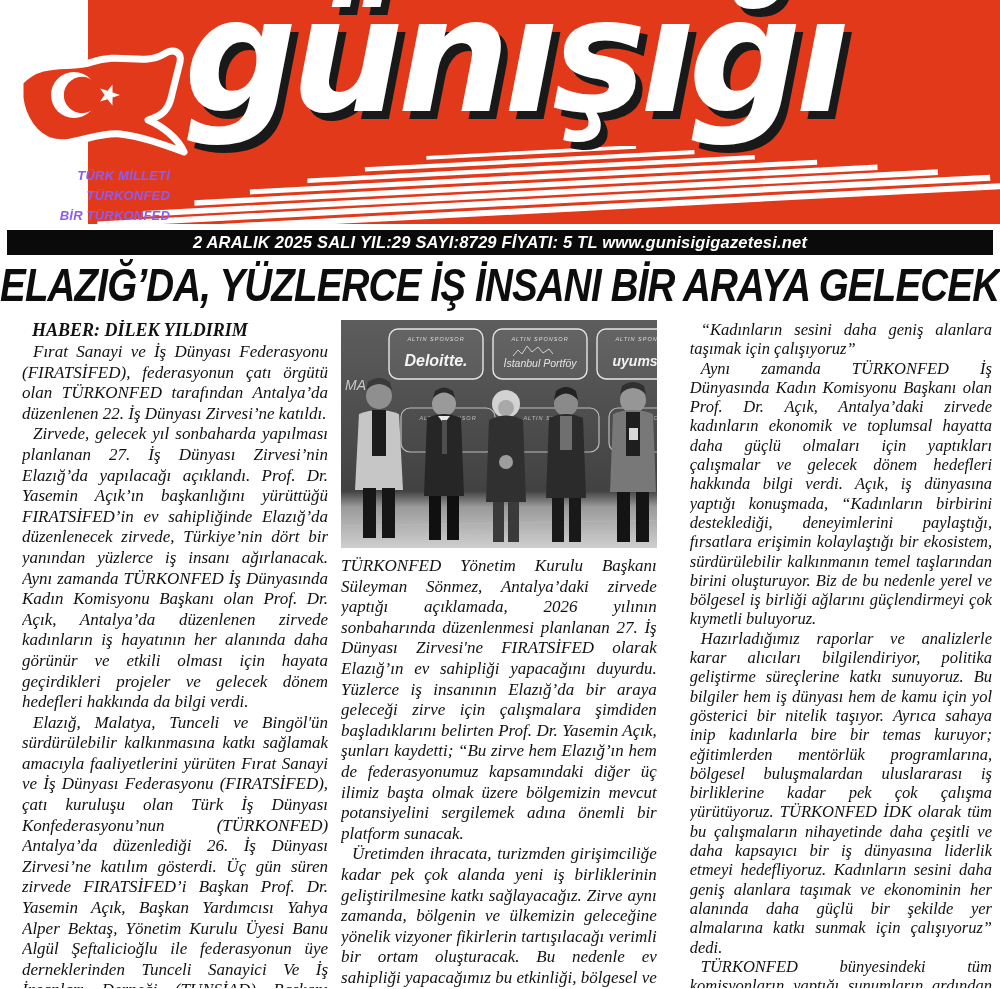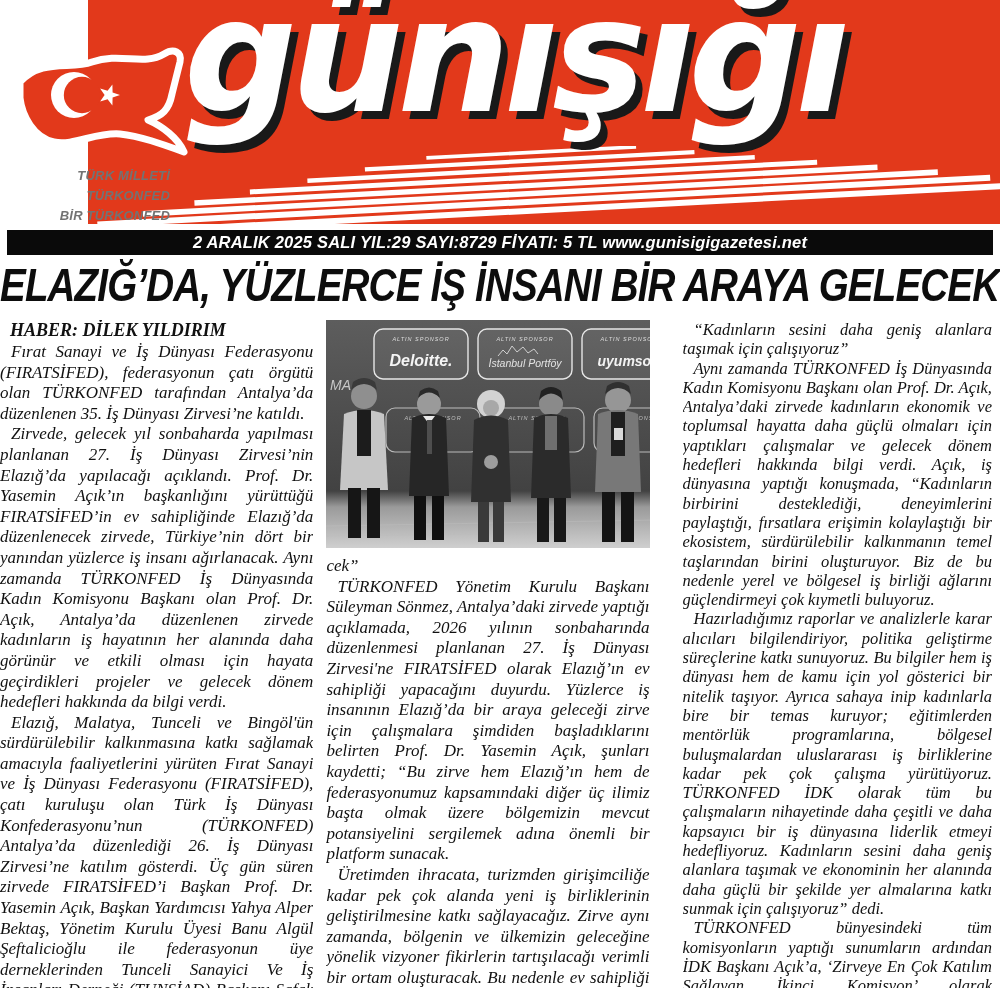--- a/index.html
+++ b/index.html
@@ -9,34 +9,34 @@
   .masthead{position:relative;height:228px;background:#fff;overflow:hidden;}
   .mast-red{position:absolute;left:88px;right:0;top:0;bottom:4px;background:#e2391b;overflow:hidden;}
   .rays{position:absolute;right:0;bottom:0;}
   .wordmark{position:absolute;left:96px;top:-36px;
             font-family:"DejaVu Sans", sans-serif;font-weight:bold;font-size:158px;
             letter-spacing:-6px;color:#fff;white-space:nowrap;
             text-shadow:7px 8px 0 #191919;}
   .mast-left{position:absolute;left:0;top:0;width:88px;height:100%;background:#fff;}
   .motto{position:absolute;left:0;top:166px;width:170px;text-align:right;
          font-family:"Liberation Sans", sans-serif;font-weight:bold;font-size:13px;
-         line-height:1.55;color:#737373;letter-spacing:0.2px;}
+         line-height:1.55;color:#8b5cf6;letter-spacing:0.2px;}
   .flag{position:absolute;left:12px;top:42px;z-index:5;}
   
   .dateline{margin:2px 7px 0 7px;height:25px;background:#0a0a0a;display:flex;
             align-items:center;justify-content:center;}
   .dateline span{font-family:"Liberation Sans", sans-serif;font-weight:bold;
                  font-size:16.5px;color:#fff;letter-spacing:0.2px;}
   
   .headline-band{height:60px;overflow:hidden;margin-top:1px;}
   .headline{margin:0;font-family:"Liberation Sans", sans-serif;font-weight:bold;
             font-size:47px;line-height:58px;color:#0d0d0d;white-space:nowrap;
             letter-spacing:-1px;transform:scaleX(0.82);transform-origin:0 50%;}
   
-  .columns{display:flex;gap:13px;padding:4px 8px 0 0;height:668px;overflow:hidden;}
+  .columns{display:flex;gap:13px;padding:4px 8px 0 22px;height:668px;overflow:hidden;}
   .col{overflow:hidden;}
   .col1{width:320px;}
   .col2{width:330px;}
   .col3{width:316px;margin-left:20px;}
   .byline{font-weight:bold;font-size:18px;text-indent:10px;line-height:21px;margin-bottom:1px;}
   .para{margin:0;text-align:justify;text-indent:11px;font-size:17px;line-height:20.6px;}
   .col3 .para{font-size:16.5px;line-height:19.3px;}
   .col2 .paras .para:first-child{text-indent:0;}
   .photo{margin:0 0 8px 0;width:330px;height:228px;background:#4a4a4a;}
   .photo svg{display:block;}
@@ -88,21 +88,21 @@
 
   <div class="headline-band">
     <h1 class="headline">ELAZIĞ’DA, YÜZLERCE İŞ İNSANI BİR ARAYA GELECEK!</h1>
   </div>
 
   <main class="columns">
 
     <section class="col col1">
       <div class="byline">HABER: DİLEK YILDIRIM</div>
       <div class="paras">
-          <p class="para">Fırat Sanayi ve İş Dünyası Federasyonu (FIRATSİFED), federasyonun çatı örgütü olan TÜRKONFED tarafından Antalya’da düzenlenen 35. İş Dünyası Zirvesi’ne katıldı.</p>
+          <p class="para">Fırat Sanayi ve İş Dünyası Federasyonu (FIRATSİFED), federasyonun çatı örgütü olan TÜRKONFED tarafından Antalya’da düzenlenen 22. İş Dünyası Zirvesi’ne katıldı.</p>
           <p class="para">Zirvede, gelecek yıl sonbaharda yapılması planlanan 27. İş Dünyası Zirvesi’nin Elazığ’da yapılacağı açıklandı. Prof. Dr. Yasemin Açık’ın başkanlığını yürüttüğü FIRATSİFED’in ev sahipliğinde Elazığ’da düzenlenecek zirvede, Türkiye’nin dört bir yanından yüzlerce iş insanı ağırlanacak. Aynı zamanda TÜRKONFED İş Dünyasında Kadın Komisyonu Başkanı olan Prof. Dr. Açık, Antalya’da düzenlenen zirvede kadınların iş hayatının her alanında daha görünür ve etkili olması için hayata geçirdikleri projeler ve gelecek dönem hedefleri hakkında da bilgi verdi.</p>
           <p class="para">Elazığ, Malatya, Tunceli ve Bingöl'ün sürdürülebilir kalkınmasına katkı sağlamak amacıyla faaliyetlerini yürüten Fırat Sanayi ve İş Dünyası Federasyonu (FIRATSİFED), çatı kuruluşu olan Türk İş Dünyası Konfederasyonu’nun (TÜRKONFED) Antalya’da düzenlediği 26. İş Dünyası Zirvesi’ne katılım gösterdi. Üç gün süren zirvede FIRATSİFED’i Başkan Prof. Dr. Yasemin Açık, Başkan Yardımcısı Yahya Alper Bektaş, Yönetim Kurulu Üyesi Banu Algül Şeftalicioğlu ile federasyonun üye derneklerinden Tunceli Sanayici Ve İş İnsanları Derneği (TUNSİAD) Başkanı Şafak Tayşı, Yönetim Kurulu Üyesi Volkan Demirel ve bölgedeki iş insanları temsil etti.</p>
         </div>
     </section>
 
     <section class="col col2">
       <figure class="photo">
         <svg width="330" height="228" viewBox="0 0 330 228" preserveAspectRatio="none">
           <defs>
             <linearGradient id="bgGrad" x1="0" y1="0" x2="0" y2="1">
@@ -182,21 +182,20 @@
             <path d="M279,74 q13,-12 26,0 l-2,-8 q-11,-8 -22,0 z" fill="#303030"></path>
             <path d="M272,94 q20,-8 40,0 l3,78 l-46,0 z" fill="#787878"></path>
             <rect x="285" y="92" width="14" height="44" fill="#1e1e1e"></rect>
             <rect x="288" y="108" width="9" height="12" fill="#d8d8d8"></rect>
             <rect x="276" y="172" width="13" height="50" fill="#141414"></rect>
             <rect x="295" y="172" width="13" height="50" fill="#141414"></rect>
           </g>
         </svg>
       </figure>
       <div class="paras">
-          <p class="para">cek”</p>
           <p class="para">TÜRKONFED Yönetim Kurulu Başkanı Süleyman Sönmez, Antalya’daki zirvede yaptığı açıklamada, 2026 yılının sonbaharında düzenlenmesi planlanan 27. İş Dünyası Zirvesi'ne FIRATSİFED olarak Elazığ’ın ev sahipliği yapacağını duyurdu. Yüzlerce iş insanının Elazığ’da bir araya geleceği zirve için çalışmalara şimdiden başladıklarını belirten Prof. Dr. Yasemin Açık, şunları kaydetti; “Bu zirve hem Elazığ’ın hem de federasyonumuz kapsamındaki diğer üç ilimiz başta olmak üzere bölgemizin mevcut potansiyelini sergilemek adına önemli bir platform sunacak.</p>
           <p class="para">Üretimden ihracata, turizmden girişimciliğe kadar pek çok alanda yeni iş birliklerinin geliştirilmesine katkı sağlayacağız. Zirve aynı zamanda, bölgenin ve ülkemizin geleceğine yönelik vizyoner fikirlerin tartışılacağı verimli bir ortam oluşturacak. Bu nedenle ev sahipliği yapacağımız bu etkinliği, bölgesel ve toplumsal kalkınmayı destekleyecek önemli ve uzun vadeli bir adım olarak değerlendiriyoruz.”</p>
         </div>
     </section>
 
     <section class="col col3">
       <div class="paras">
           <p class="para">“Kadınların sesini daha geniş alanlara taşımak için çalışıyoruz”</p>
           <p class="para">Aynı zamanda TÜRKONFED İş Dünyasında Kadın Komisyonu Başkanı olan Prof. Dr. Açık, Antalya’daki zirvede kadınların ekonomik ve toplumsal hayatta daha güçlü olmaları için yaptıkları çalışmalar ve gelecek dönem hedefleri hakkında bilgi verdi. Açık, iş dünyasına yaptığı konuşmada, “Kadınların birbirini desteklediği, deneyimlerini paylaştığı, fırsatlara erişimin kolaylaştığı bir ekosistem, sürdürülebilir kalkınmanın temel taşlarından birini oluşturuyor. Biz de bu nedenle yerel ve bölgesel iş birliği ağlarını güçlendirmeyi çok kıymetli buluyoruz.</p>
           <p class="para">Hazırladığımız raporlar ve analizlerle karar alıcıları bilgilendiriyor, politika geliştirme süreçlerine katkı sunuyoruz. Bu bilgiler hem iş dünyası hem de kamu için yol gösterici bir nitelik taşıyor. Ayrıca sahaya inip kadınlarla bire bir temas kuruyor; eğitimlerden mentörlük programlarına, bölgesel buluşmalardan uluslararası iş birliklerine kadar pek çok çalışma yürütüyoruz. TÜRKONFED İDK olarak tüm bu çalışmaların nihayetinde daha çeşitli ve daha kapsayıcı bir iş dünyasına liderlik etmeyi hedefliyoruz. Kadınların sesini daha geniş alanlara taşımak ve ekonominin her alanında daha güçlü bir şekilde yer almalarına katkı sunmak için çalışıyoruz” dedi.</p>

